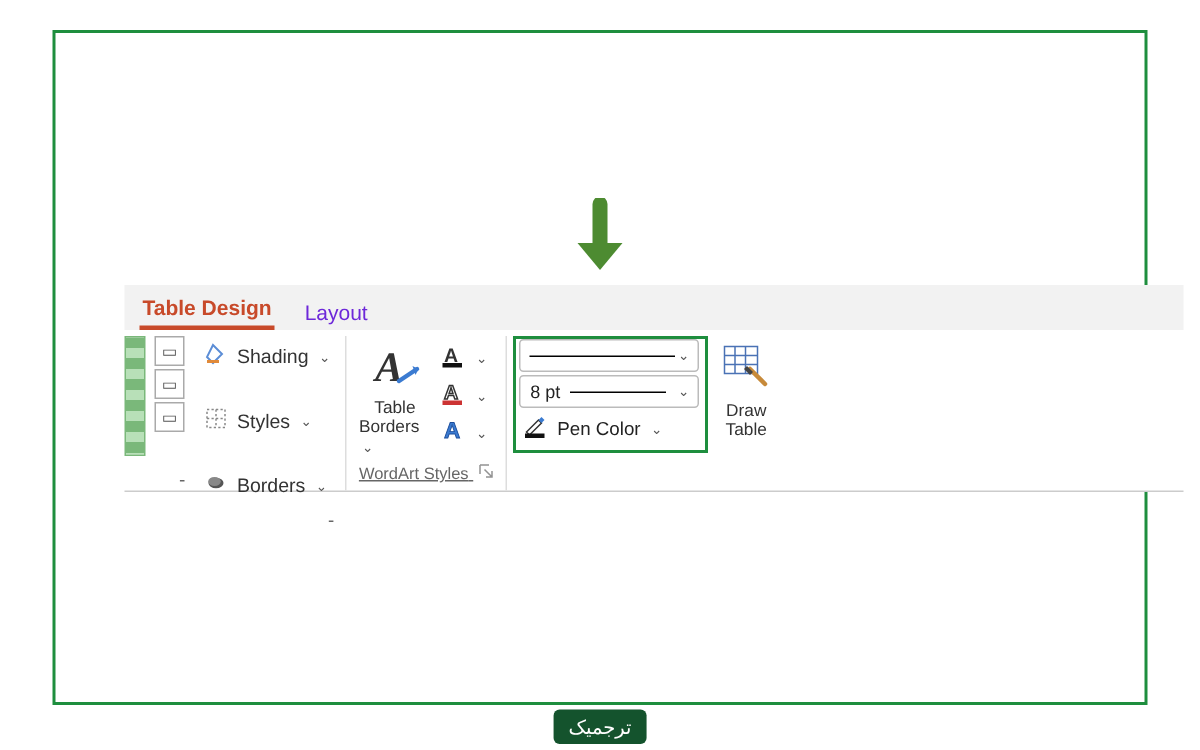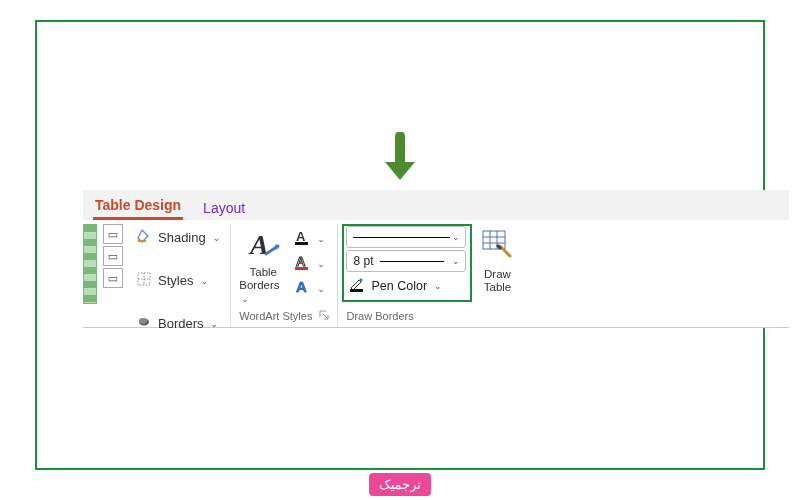--- a/index.html
+++ b/index.html
@@ -7,21 +7,21 @@
   .stage { width: 800px; height: 500px; position: relative; background: #fff; }
   .frame { position: absolute; left: 35px; top: 20px; width: 730px; height: 450px; border: 2px solid #1e8e3e; background: #fff; }
   .arrow-down { position: absolute; left: 50%; top: 110px; transform: translateX(-50%); color: #4d8b31; }
   .ribbon { position: absolute; left: 46px; top: 168px; width: 706px; }
   .tabstrip { height: 30px; background: #f2f2f2; display: flex; align-items: flex-end; padding-left: 10px; gap: 18px; font-size: 14px; }
   .tab { padding: 4px 2px; color: #6d28d9; }
   .tab.active { color: #c84a2a; font-weight: 600; border-bottom: 3px solid #c84a2a; }
   .commands { background: #fff; border-bottom: 1px solid #ccc; height: 108px; display: flex; padding: 4px 0 0 0; }
   .group { display: flex; flex-direction: column; justify-content: space-between; padding: 0 8px 2px 8px; position: relative; }
   .group-sep { width: 1px; background: #ddd; }
-  .group-label { font-size: 11px; color: #666; text-align: left; padding: 2px 0 3px 0; white-space: nowrap; }
+  .group-label { font-size: 11px; color: #666; text-align: right; padding: 2px 0 3px 0; white-space: nowrap; text-decoration: underline; }
   .group-label .launcher { margin-left: 4px; opacity: .7; }
   .btns { display: flex; align-items: flex-start; gap: 6px; }
 
   
   .stub-col { display:flex; flex-direction:column; gap:2px; }
   .stub-stripe{ width:14px; height:80px; background:repeating-linear-gradient(to bottom,#7ab87a 0 7px,#b8e0b8 7px 14px); border:1px solid #7ab87a;}
   .stub-icon { width:20px; height:20px; border:1px solid #aaa; display:flex; align-items:center; justify-content:center; font-size:11px; color:#555;}
 
   
   .txtbtn { display:flex; align-items:center; gap:5px; font-size:13px; color:#333; padding:2px 2px; cursor:default;}
@@ -38,21 +38,21 @@
   .db-left { display:flex; flex-direction:column; gap:2px; padding-top:2px;}
   .field { border:1px solid #bbb; border-radius:3px; height:22px; width:120px; display:flex; align-items:center; justify-content:space-between; padding:0 6px; font-size:12px; color:#222; cursor:default;}
   .field .line { flex:1; height:0; border-top:1.5px solid #000;}
   .penrow { display:flex; align-items:center; gap:5px; font-size:12.5px; color:#222; padding:2px 2px;}
 
   .bigtog { display:flex; flex-direction:column; align-items:center; width:46px; font-size:11.5px; color:#333; line-height:1.15; padding:2px 2px;}
   .bigtog.pressed { background:#eaeaea; border:1px solid #bbb; border-radius:2px;}
 
   .highlight { position:absolute; border:2px solid #1e8e3e; pointer-events:none;}
 
-  .badge { position:absolute; left:50%; bottom:4px; transform:translateX(-50%); background:#ec4899; color:#fff; font-size:13px; padding:4px 10px; border-radius:4px; font-family: Tahoma, sans-serif;}
+  .badge { position:absolute; left:50%; bottom:4px; transform:translateX(-50%); background:#14532d; color:#fff; font-size:13px; padding:4px 10px; border-radius:4px; font-family: Tahoma, sans-serif;}
 </style>
 </head>
 <body>
 
 <div class="stage">
   <div class="frame">
 
     <div class="arrow-down">
       <svg width="46" height="54" viewBox="0 0 46 54">
         <path d="M23 4 L23 34" stroke="#4d8b31" stroke-width="10" stroke-linecap="round"></path>
@@ -202,21 +202,20 @@
                   <line x1="17" y1="5" x2="17" y2="23" stroke="#4a72b5"></line>
                   <path d="M20 20 L30 30" stroke="#c78a3a" stroke-width="3" stroke-linecap="round"></path>
                   <path d="M18 18 L22 22 L20 24 L16 20 Z" fill="#444"></path>
                 </svg>
               </span>
               <span>Draw</span>
               <span>Table</span>
             </div>
 
           </div>
-          <div class="group-label">Draw Borders</div>
 
           <div class="highlight" style="left:4px; top:0px; width:130px; height:78px;"></div>
         </div>
 
       </div>
     </div>
   </div>
 
   <div class="badge">ترجمیک</div>
 </div>

